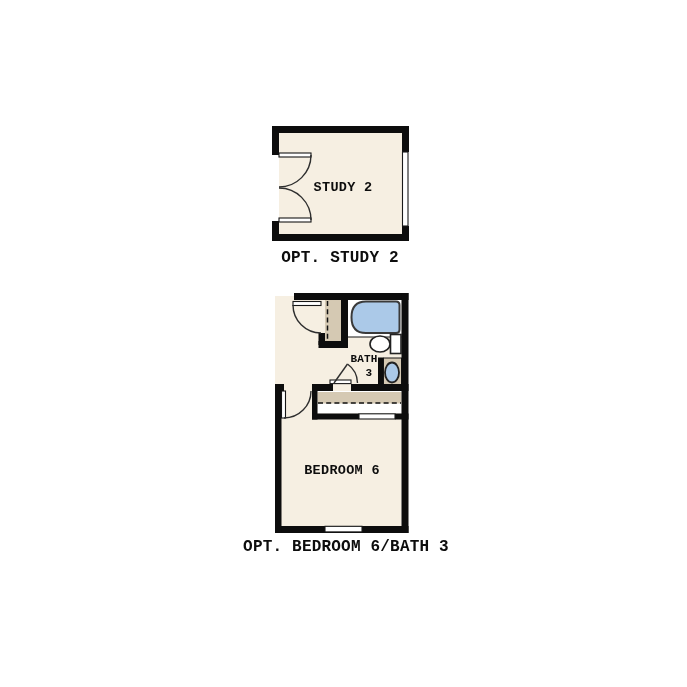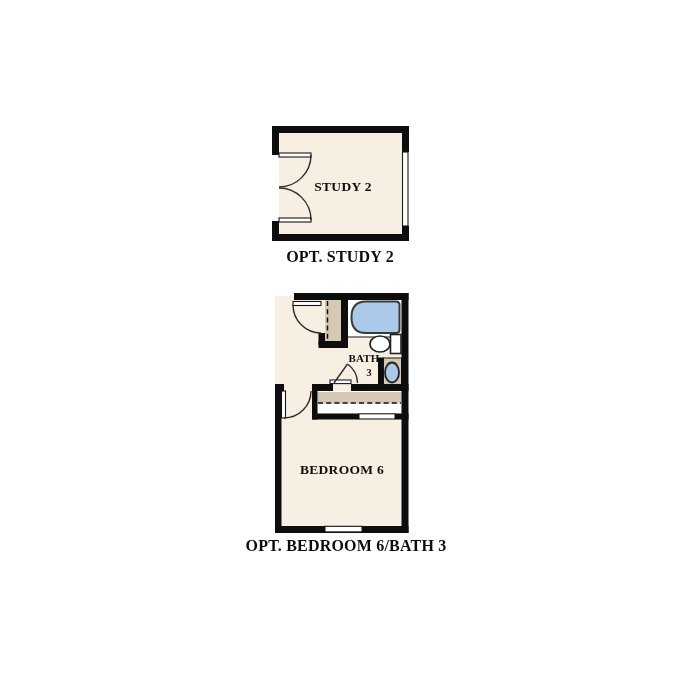--- a/index.html
+++ b/index.html
@@ -2,21 +2,21 @@
 <html><head>
 <meta charset="utf-8">
 <style>
   html, body { margin: 0; padding: 0; background: #ffffff; }
   .canvas {
     position: relative;
     width: 687px;
     height: 687px;
     background: #ffffff;
     overflow: hidden;
-    font-family: Liberation Serif, serif;
+    font-family: Liberation Mono, monospace;
   }
   svg { position: absolute; left: 0; top: 0; }
   .wall { fill: #0d0d0d; }
   .thinline { stroke: #1a1a1a; stroke-width: 1.1; fill: #ffffff; }
   .arc { stroke: #2e2e2e; stroke-width: 1.4; fill: none; }
   .leaf { fill: #ffffff; stroke: #161616; stroke-width: 1.1; }
   .fixture { stroke: #222222; stroke-width: 1.6; fill: #ffffff; }
   .dash { stroke: #111111; stroke-width: 1.5; stroke-dasharray: 5 3.2; fill: none; }
   .room-label { font-size: 13.5px; font-weight: bold; fill: #0d0d0d; letter-spacing: 0.3px; }
   .small-label { font-size: 11px; font-weight: bold; fill: #0d0d0d; letter-spacing: 0.2px; }

